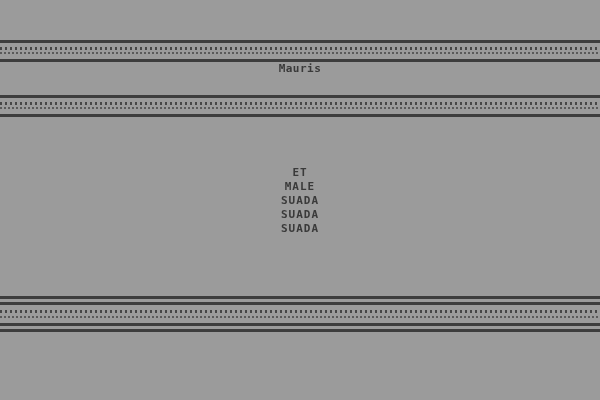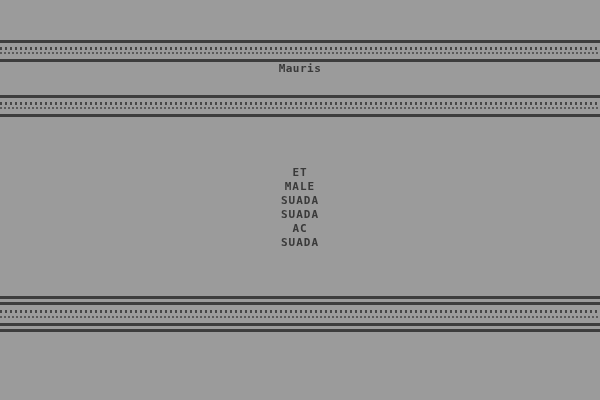--- a/index.html
+++ b/index.html
@@ -101,21 +101,20 @@
     <div class="dots-coarse"></div>
     <div class="dots-fine"></div>
     <div class="rule"></div>
   </div>
 
   <div class="body-text">
     <div class="body-line">ET</div>
     <div class="body-line">MALE</div>
     <div class="body-line">SUADA</div>
     <div class="body-line">SUADA</div>
-    <div class="body-line">AC</div>
     <div class="body-line">SUADA</div>
   </div>
 
   <div class="band band-double band-bottom">
     <div class="rule r1"></div>
     <div class="rule r2"></div>
     <div class="dots-coarse"></div>
     <div class="dots-fine"></div>
     <div class="rule r3"></div>
     <div class="rule r4"></div>

